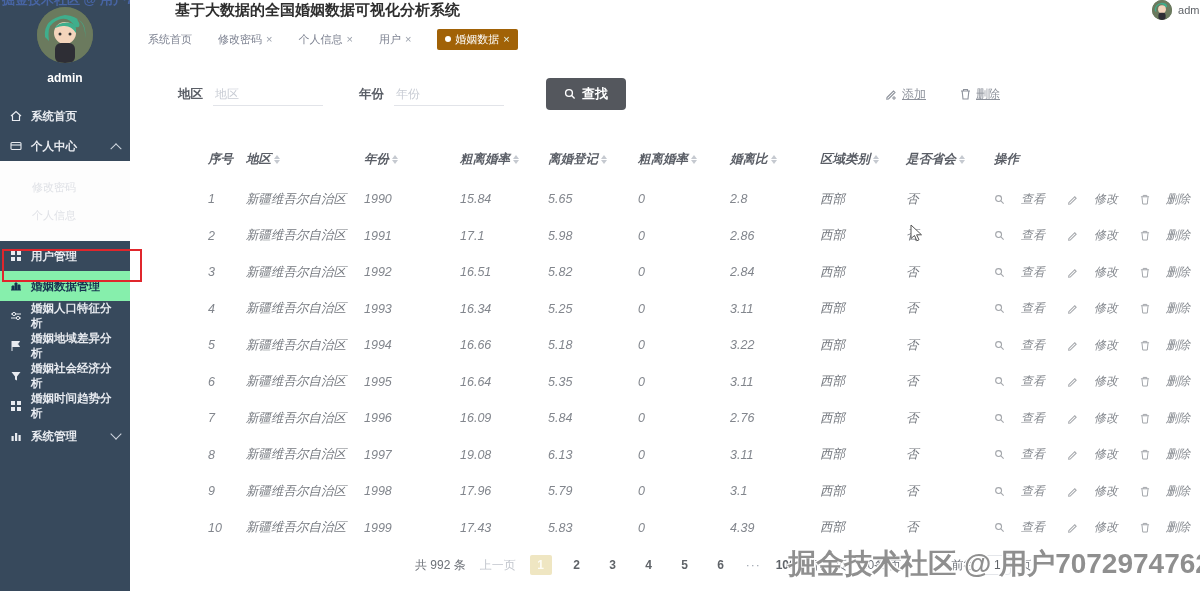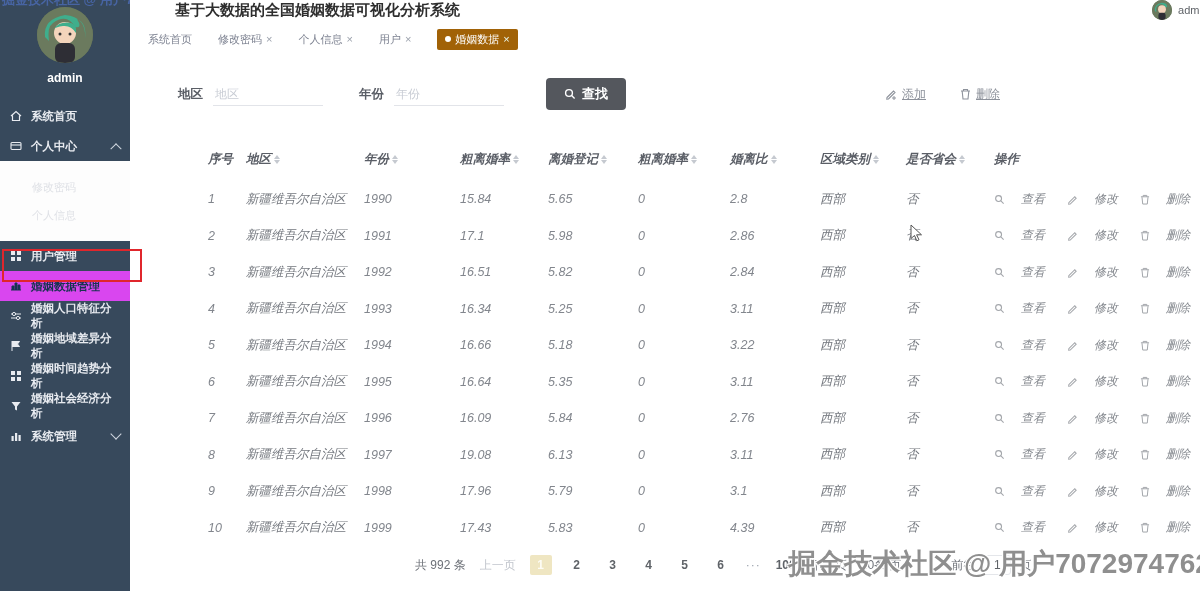--- a/index.html
+++ b/index.html
@@ -14,21 +14,21 @@
   .avatar-wrap { display:flex; flex-direction:column; align-items:center; padding-top:7px; }
   .avatar { width:56px; height:56px; border-radius:50%; overflow:hidden; background:#5d6b52; }
   .uname { color:#fff; font-size:12px; font-weight:bold; margin-top:8px; }
   .menu { margin-top:16px; }
   .mitem { display:flex; align-items:center; height:30px; padding:0 10px; color:#e8ebf0;
     font-size:11.5px; font-weight:bold; cursor:pointer; position:relative; }
   .mitem .ic { width:12px; height:12px; margin-right:9px; flex:0 0 12px; display:flex; align-items:center; }
   .mitem svg { display:block; }
   .submenu { background:#fdfdfd; padding:12px 0; }
   .sitem { height:28px; line-height:28px; padding-left:32px; font-size:11px; color:#dfe1e6; cursor:pointer; }
-  .mitem.active { background:#d946ef; color:#173450; }
+  .mitem.active { background:#86efac; color:#173450; }
   .chev { margin-left:auto; width:8px; height:8px; border-right:1.5px solid #cfd6df; border-bottom:1.5px solid #cfd6df; }
   .chev.up { transform:rotate(-135deg) translate(-2px,-2px); }
   .chev.down { transform:rotate(45deg); margin-top:-4px; }
   .annotation-box { position:absolute; left:2px; top:249px; width:140px; height:33px;
     border:2px solid #e0262c; z-index:60; pointer-events:none; }
 
   
   .main { position:relative; flex:1; height:591px; background:#fff; }
   .tophdr { position:relative; height:22px; }
   .title { position:absolute; left:45px; top:1px; font-size:15px; font-weight:bold; color:#2e2e2e; }
@@ -175,36 +175,36 @@
           <svg width="12" height="12" viewBox="0 0 12 12">
               <path d="M2 1 V11 M2 1.5 H9.5 L7.5 4 L9.5 6.5 H2" fill="#e8ebf0" stroke="#e8ebf0" stroke-width="1"></path>
             </svg>
         </span>
         <span>婚姻地域差异分析</span>
       </div>
 
       <div class="mitem">
         <span class="ic">
           <svg width="12" height="12" viewBox="0 0 12 12">
+              <path d="M1.5 2 H10.5 L7 6.5 V10.5 L5 9.5 V6.5 Z" fill="#e8ebf0"></path>
+            </svg>
+        </span>
+        <span>婚姻社会经济分析</span>
+      </div>
+
+      <div class="mitem">
+        <span class="ic">
+          <svg width="12" height="12" viewBox="0 0 12 12">
               <rect x="1" y="1" width="4" height="4" fill="#e8ebf0"></rect>
               <rect x="7" y="1" width="4" height="4" fill="#e8ebf0"></rect>
               <rect x="1" y="7" width="4" height="4" fill="#e8ebf0"></rect>
               <rect x="7" y="7" width="4" height="4" fill="#e8ebf0"></rect>
             </svg>
         </span>
         <span>婚姻时间趋势分析</span>
-      </div>
-
-      <div class="mitem">
-        <span class="ic">
-          <svg width="12" height="12" viewBox="0 0 12 12">
-              <path d="M1.5 2 H10.5 L7 6.5 V10.5 L5 9.5 V6.5 Z" fill="#e8ebf0"></path>
-            </svg>
-        </span>
-        <span>婚姻社会经济分析</span>
       </div>
 
       <div class="mitem">
         <span class="ic">
           <svg width="12" height="12" viewBox="0 0 12 12">
               <rect x="1.5" y="6" width="2.2" height="5" fill="#e8ebf0"></rect>
               <rect x="5" y="3" width="2.2" height="8" fill="#e8ebf0"></rect>
               <rect x="8.5" y="5" width="2.2" height="6" fill="#e8ebf0"></rect>
             </svg>
         </span>

